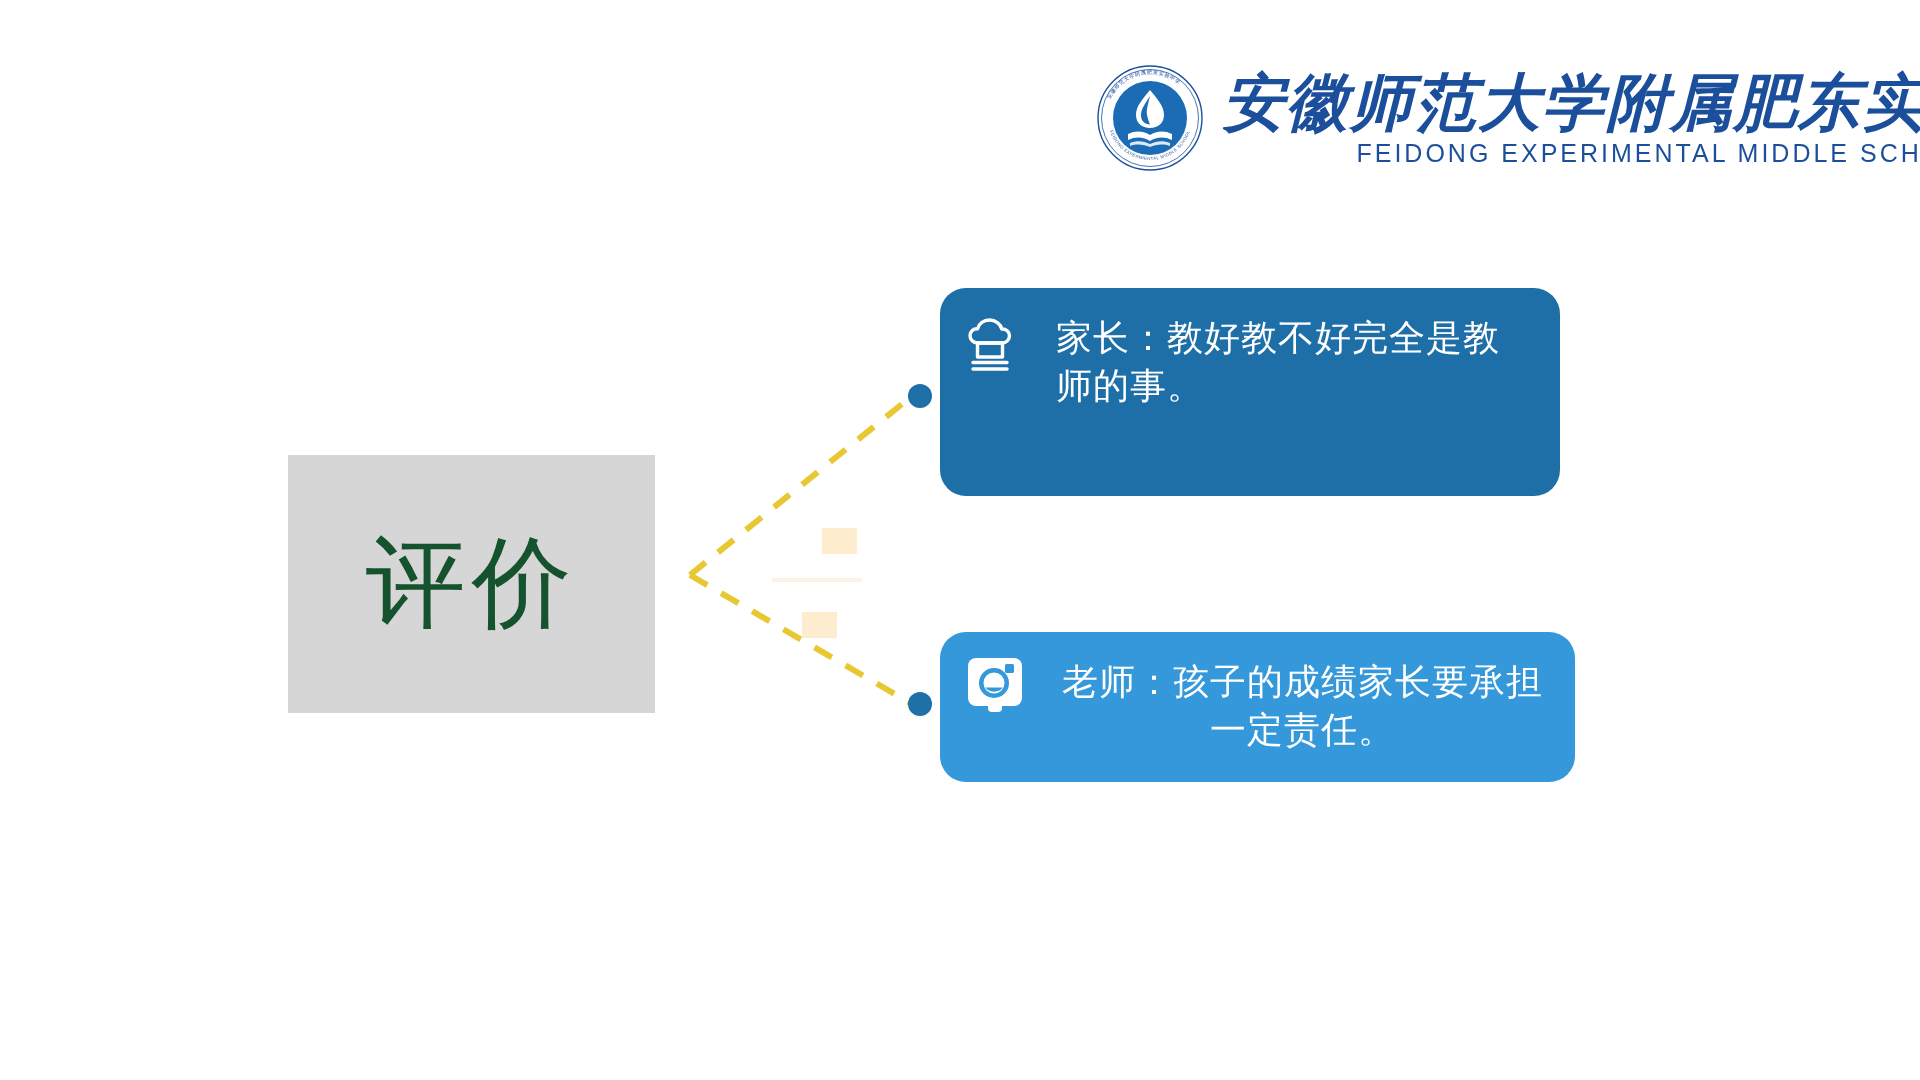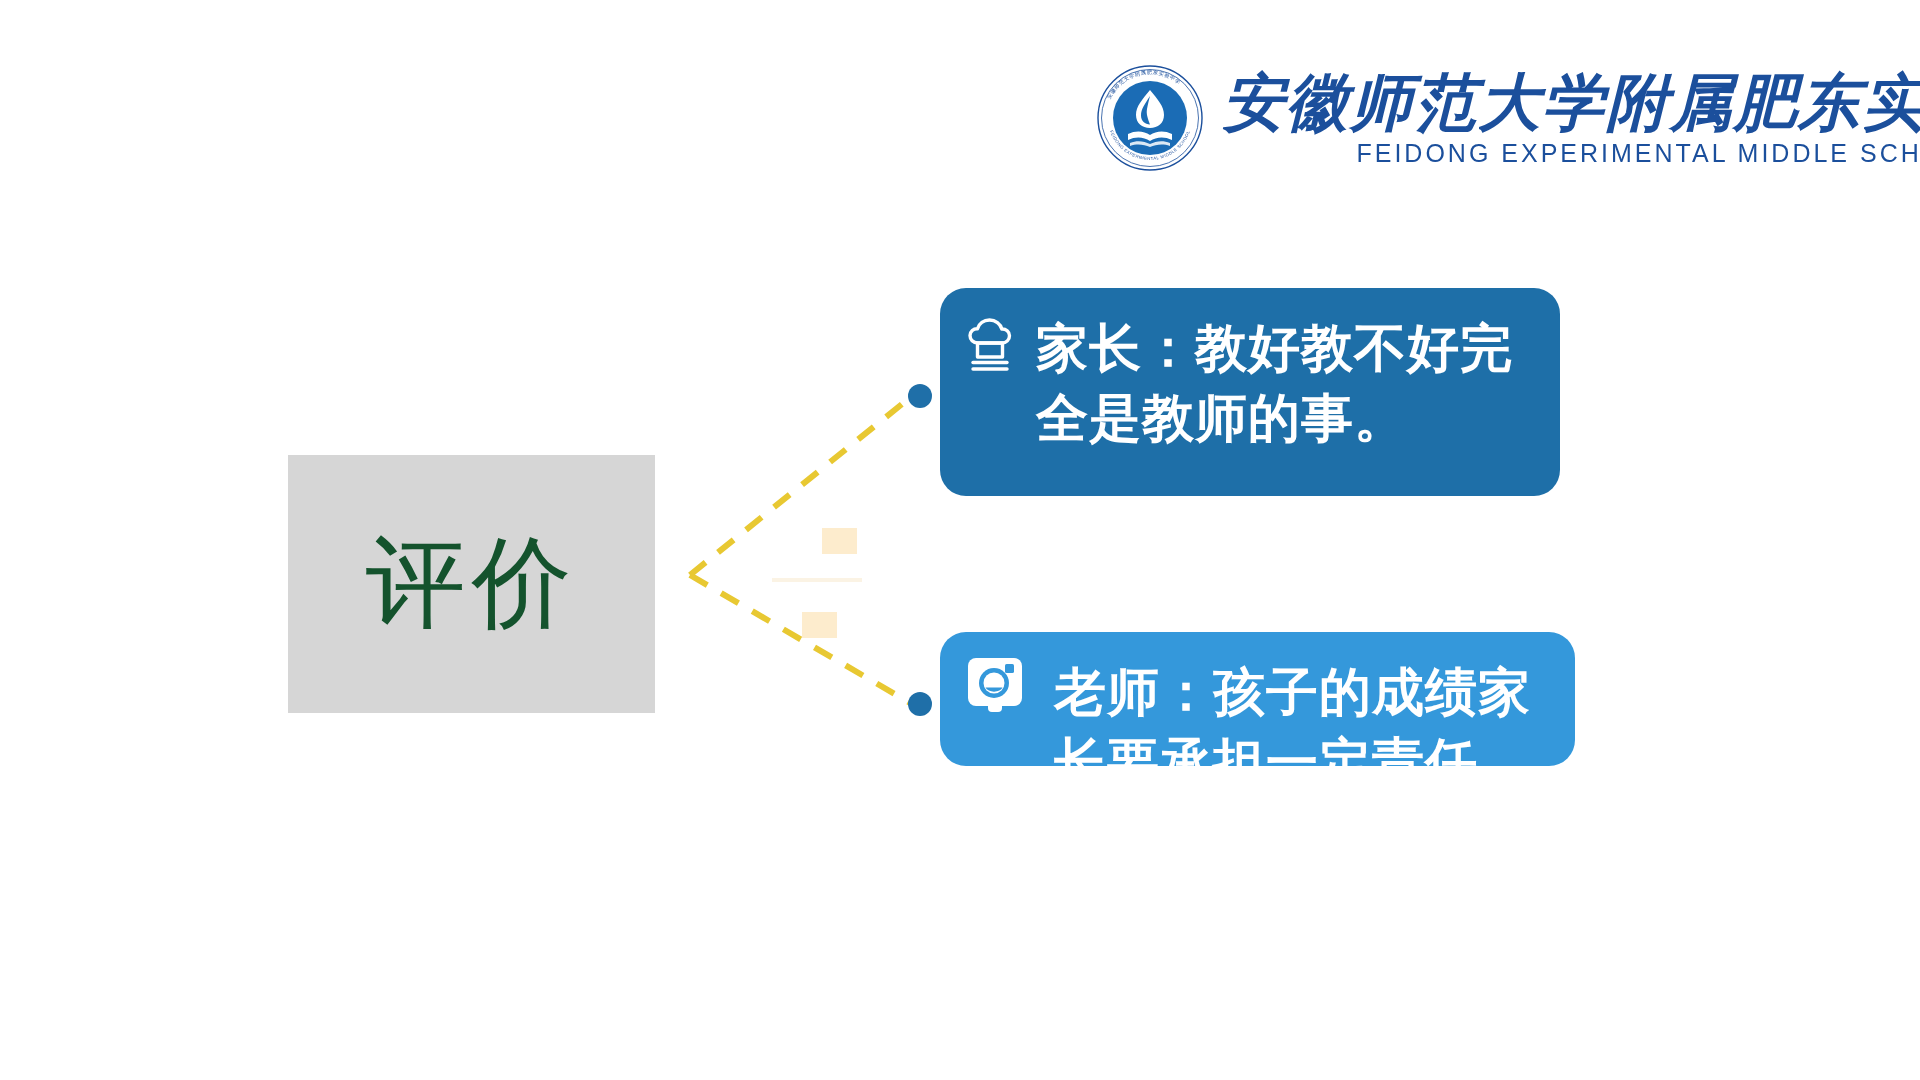--- a/index.html
+++ b/index.html
@@ -123,38 +123,39 @@
     top: 288px;
     width: 620px;
     height: 208px;
     background: #1e6fa8;
     padding: 24px 26px 20px 24px;
   }
   #card-teacher {
     left: 940px;
     top: 632px;
     width: 635px;
-    height: 134px;
+    height: 150px;
     background: #3498db;
     padding: 18px 26px 20px 24px;
   }
   .card-icon {
     flex: 0 0 auto;
     width: 62px;
     height: 62px;
     margin-right: 10px;
     margin-top: 4px;
   }
   .card-text {
     color: #ffffff;
-    font-weight: bold;
-    font-size: 52px;
+    font-weight: normal;
+    font-size: 36px;
     line-height: 1.34;
     letter-spacing: 1px;
     font-family: "Liberation Sans", "DejaVu Sans", sans-serif;
+    margin-left: 20px;
   }
   #card-parent .card-text { text-align: left; padding-top: 2px; }
   #card-teacher .card-text { text-align: center; padding-top: 8px; width: 100%; }
 
   
   .node-dot {
     position: absolute;
     width: 24px;
     height: 24px;
     border-radius: 50%;

